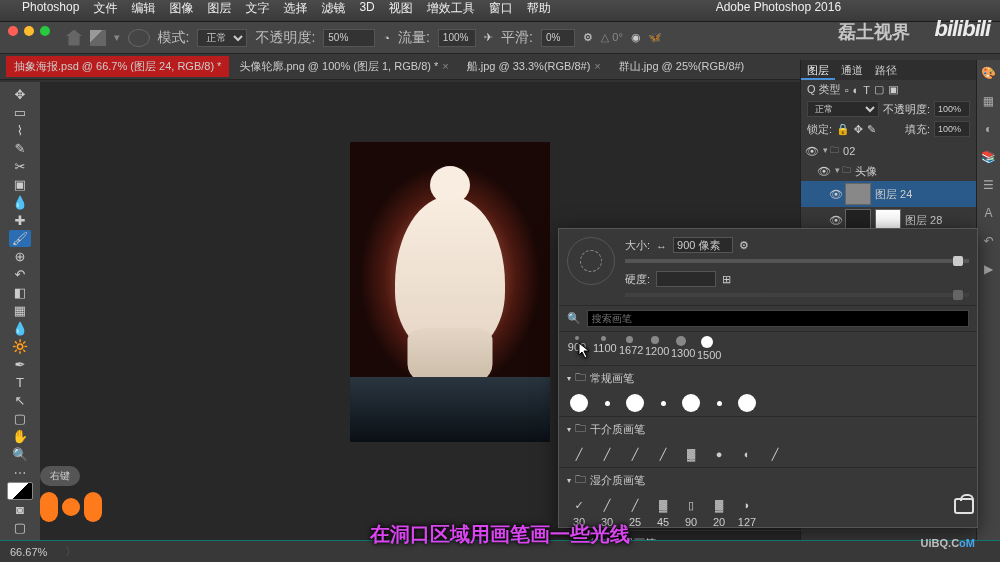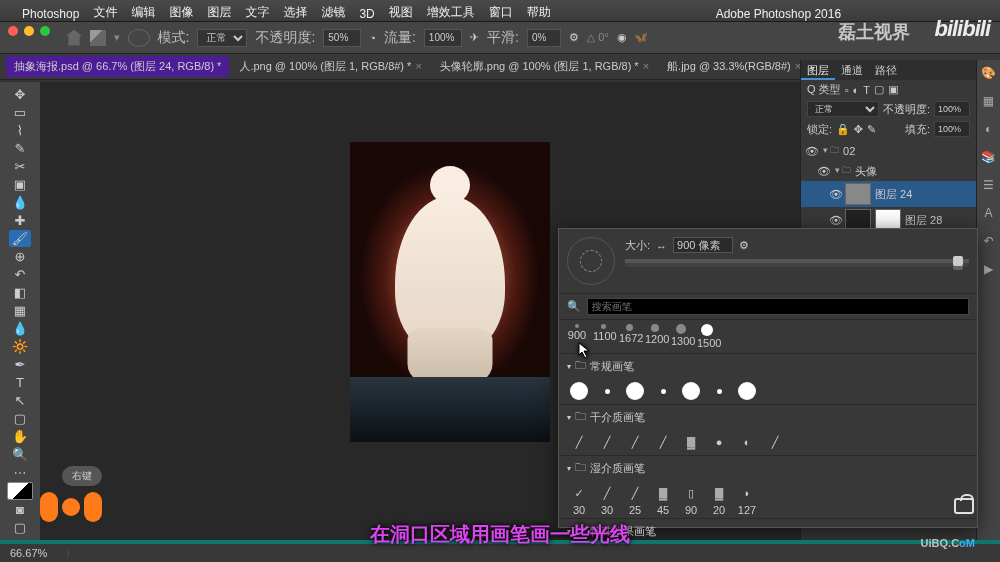--- a/index.html
+++ b/index.html
@@ -1,32 +1,32 @@
 <!DOCTYPE html>
 <html><head>
 <meta charset="utf-8">
 <style>
 *{margin:0;padding:0;box-sizing:border-box;font-family:-apple-system,"PingFang SC",sans-serif;font-size:11px;color:#ccc}
 body{width:1000px;height:562px;background:#323232;overflow:hidden;position:relative}
-.menubar{height:22px;background:linear-gradient(#4a4a4a,#3a3a3a);display:flex;align-items:flex-end;padding:0 8px;gap:14px;border-bottom:1px solid #1a1a1a}
+.menubar{height:22px;background:linear-gradient(#4a4a4a,#3a3a3a);display:flex;align-items:flex-start;padding:0 8px;gap:14px;border-bottom:1px solid #1a1a1a}
 .menubar span{font-size:12px;color:#eee}
 .apple{font-size:14px}
 .app-title{color:#999;font-size:12px}
 .menubar .spacer{flex:1}
 .win-dots{display:flex;gap:6px;padding:4px 8px}
 .dot{width:10px;height:10px;border-radius:50%}
 .red{background:#ff5f57}.yellow{background:#febc2e}.green{background:#28c840}
 .optbar{height:32px;background:#454545;display:flex;align-items:center;padding:0 8px;gap:8px;border-bottom:1px solid #222}
 .home-icon{width:16px;height:16px;background:#666;clip-path:polygon(50% 0,100% 40%,85% 40%,85% 100%,15% 100%,15% 40%,0 40%)}
 .brush-icon{width:16px;height:16px;background:linear-gradient(135deg,#999 40%,#666 40%)}
 .optbar .lbl{font-size:14px;color:#bbb}
 .optbar select, .optbar input[type=text]{background:#333;border:1px solid #555;color:#ccc;font-size:10px;padding:1px 4px;height:18px}
 .tabbar{height:26px;background:#383838;display:flex;align-items:center;padding:0 6px;gap:2px;border-bottom:1px solid #222;font-size:10px;color:#aaa}
 .tab{padding:3px 8px;white-space:nowrap}
-.tab.active{background:#4c1d95}
+.tab.active{background:#b91c1c}
 .tab .x{margin-left:4px;color:#888}
 .work{position:absolute;top:82px;left:40px;right:180px;bottom:22px;background:#282828}
 .canvas{position:absolute;left:310px;top:60px;width:200px;height:300px;background:#1a0a08;overflow:hidden}
 .cave{position:absolute;inset:0;background:radial-gradient(ellipse 60% 50% at 50% 45%,#f5e6d8 0%,#e8c8a8 20%,#8b4030 35%,#4a1810 55%,#1a0806 75%)}
 .head{position:absolute;left:50%;top:18%;transform:translateX(-50%);width:110px;height:160px;background:linear-gradient(#f8ede0,#e5d5c5);border-radius:50% 50% 45% 45%/55% 55% 40% 40%}
 .bun{position:absolute;left:50%;top:8%;transform:translateX(-50%);width:40px;height:38px;background:#f8ede0;border-radius:50%}
 .neck{position:absolute;left:50%;top:62%;transform:translateX(-50%);width:85px;height:60px;background:linear-gradient(#e5d5c5,#c8b8a5);border-radius:20% 20% 40% 40%}
 .water{position:absolute;bottom:0;left:0;right:0;height:65px;background:linear-gradient(#2a3540,#0a1015)}
 .toolbar{position:absolute;left:0;top:82px;width:40px;bottom:22px;background:#454545;display:flex;flex-direction:column;align-items:center;padding:4px 0;gap:1px}
 .tool{width:22px;height:22px;display:flex;align-items:center;justify-content:center;font-size:13px;color:#ccc;border-radius:2px;cursor:pointer}
@@ -63,22 +63,22 @@
 .bp-group{border-bottom:1px solid #2a2a2a}
 .bp-gh{padding:3px 8px;font-size:10px;display:flex;align-items:center;gap:4px}
 .bp-gh::before{content:"▾";font-size:8px}
 .bp-items{display:flex;flex-wrap:wrap;padding:2px 8px;gap:4px}
 .bi{width:24px;text-align:center;font-size:7px;color:#777}
 .bi .s{width:20px;height:20px;margin:0 auto 1px;display:flex;align-items:center;justify-content:center}
 .dot-big{width:18px;height:18px;background:#fff;border-radius:50%}
 .dot-sm{width:5px;height:5px;background:#fff;border-radius:50%}
 .cursor{position:absolute;left:578px;top:342px;width:14px;height:18px;z-index:100}
 .cursor svg{filter:drop-shadow(0 0 2px #000)}
-.status{position:absolute;bottom:0;left:0;right:0;height:22px;background:#383838;display:flex;align-items:center;padding:0 10px;font-size:10px;color:#999;border-top:4px solid #0f766e}
-.hint{position:absolute;left:40px;bottom:40px;display:flex;flex-direction:column;align-items:flex-end;gap:6px}
+.status{position:absolute;bottom:0;left:0;right:0;height:22px;background:#383838;display:flex;align-items:center;padding:0 10px;font-size:10px;color:#999;border-top:1px solid #0f766e}
+.hint{position:absolute;left:40px;bottom:40px;display:flex;flex-direction:column;align-items:flex-start;gap:6px}
 .hint-key{background:#555;padding:3px 10px;border-radius:10px;font-size:10px}
 .hint-shape{display:flex;gap:4px}
 .hs{width:18px;height:30px;background:#ff7a1a;border-radius:9px}
 .hs.mid{height:18px;align-self:center}
 .subtitle{position:absolute;bottom:14px;left:50%;transform:translateX(-50%);font-size:20px;color:#d946ef;text-shadow:0 0 6px #000,0 0 3px #000;font-weight:700;white-space:nowrap}
 .wm-r1{position:absolute;top:20px;right:90px;font-size:18px;color:#ddd;font-weight:600;opacity:.85}
 .wm-r2{position:absolute;top:16px;right:10px;font-size:22px;color:#fff;font-weight:900;font-style:italic;opacity:.9;letter-spacing:-1px}
 .wm-br{position:absolute;bottom:10px;right:25px;font-size:18px;color:#fff;font-weight:700;opacity:.9}
 .wm-br .q{color:#4ab0ff}
 .tv{position:absolute;bottom:48px;right:26px;width:20px;height:16px;border:2px solid #fff;border-radius:3px;opacity:.85}
@@ -114,36 +114,35 @@
 </div>
 <div class="optbar" style="margin-top:0">
   <span style="width:50px"></span>
   <div class="home-icon"></div>
   <div class="brush-icon"></div>
   <span style="color:#888">▾</span>
   <span style="width:22px;height:18px;border:1px solid #666;border-radius:50%"></span>
   <span class="lbl">模式:</span>
   <select><option>正常</option></select>
   <span class="lbl">不透明度:</span>
-  <input type="text" style="width: 38px;" value="50%">
+  <input type="text" style="width: 52px;" value="50%">
   <span>◔</span>
   <span class="lbl">流量:</span>
   <input type="text" style="width: 38px;" value="100%">
   <span>✈</span>
   <span class="lbl">平滑:</span>
   <input type="text" style="width: 34px;" value="0%">
   <span>⚙</span>
   <span style="color:#888">△ 0°</span>
   <span>◉</span>
   <span>🦋</span>
 </div>
 
 <div class="tabbar">
   <div class="tab active"><span>抽象海报.psd @ 66.7% (图层 24, RGB/8) *</span></div>
-  <div class="tab"><span>人.png @ 100% (图层 1, RGB/8#) *</span><span class="x">×</span></div>
   <div class="tab"><span>头像轮廓.png @ 100% (图层 1, RGB/8) *</span><span class="x">×</span></div>
   <div class="tab"><span>船.jpg @ 33.3%(RGB/8#)</span><span class="x">×</span></div>
   <div class="tab"><span>群山.jpg @ 25%(RGB/8#)</span></div>
 </div>
 
 <div class="toolbar">
   <div class="tool">✥</div>
   <div class="tool">▭</div>
   <div class="tool">⌇</div>
   <div class="tool">✎</div>
@@ -266,20 +265,25 @@
   <div class="bp-top">
     <div class="bp-preview"></div>
     <div class="bp-sliders">
       <div class="row">
         <span>大小:</span>
         <span>↔</span>
         <input type="text" value="900 像素" style="">
         <span>⚙</span>
       </div>
       <div class="slider"></div>
+      <div class="row" style="margin-top:8px">
+        <span>硬度:</span>
+        <input type="text" style="">
+        <span>⊞</span>
+      </div>
       <div class="slider" style="opacity:.3"></div>
     </div>
   </div>
   <div class="bp-search">
     <span>🔍</span>
     <input type="text" placeholder="搜索画笔" style="">
   </div>
   <div class="bp-recent">
     <div class="br"><div class="d" style="width:4px;height:4px"></div><span>900</span></div>
     <div class="br"><div class="d" style="width:5px;height:5px"></div><span>1100</span></div>

